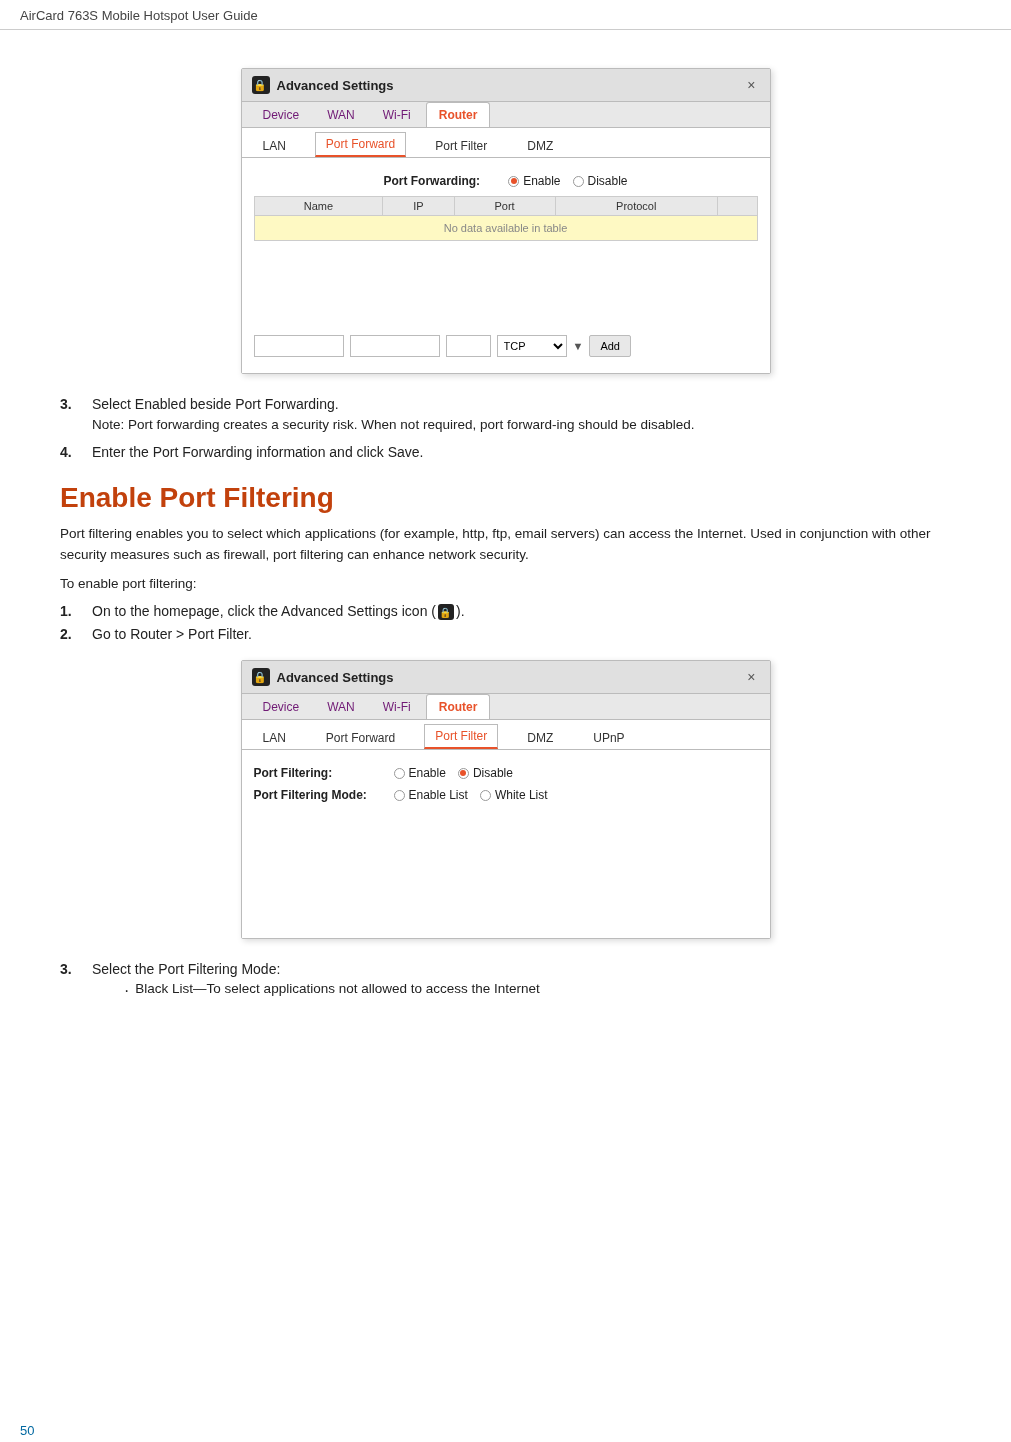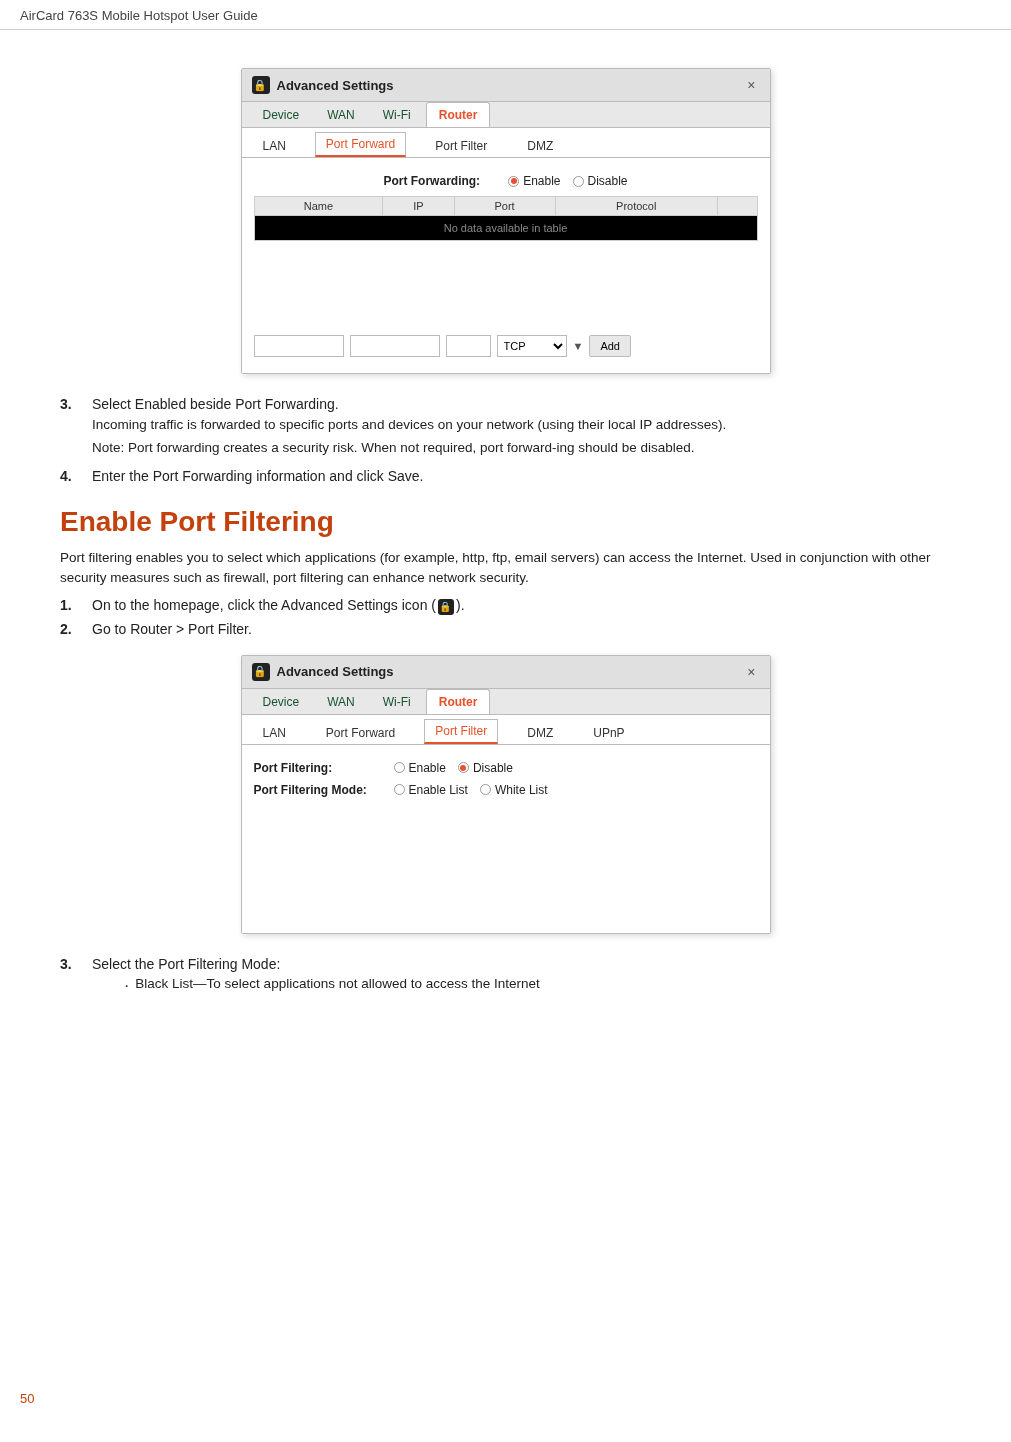--- a/index.html
+++ b/index.html
@@ -17,24 +17,24 @@
     .page-header {
       border-bottom: 1px solid #ccc;
       padding: 8px 20px 6px 20px;
       font-size: 13px;
       color: #444;
     }
 
     
     .page-footer {
       position: absolute;
-      bottom: 36px;
+      bottom: 4px;
       left: 20px;
       font-size: 13px;
-      color: #c2410c;
+      color: #0369a1;
     }
 
     
     .content {
       padding: 20px 60px 60px 60px;
       position: relative;
     }
 
     
     .dialog-wrapper {
@@ -94,21 +94,21 @@
       border-bottom: 1px solid #bbb;
       padding: 0 8px;
       display: flex;
       align-items: flex-end;
       gap: 2px;
     }
 
     .dialog-tab {
       padding: 5px 12px;
       font-size: 12px;
-      color: #14532d;
+      color: #701a75;
       border: 1px solid transparent;
       border-bottom: none;
       border-radius: 3px 3px 0 0;
       cursor: pointer;
       background: transparent;
     }
 
     .dialog-tab.active {
       background: #fff;
       border-color: #bbb;
@@ -215,21 +215,21 @@
 
     .pf-table td {
       border: 1px solid #ccc;
       padding: 3px 6px;
       background: #f9f9f9;
     }
 
     .no-data-row td {
       text-align: center;
       color: #888;
-      background: #000000;
+      background: #fef9c3;
       padding: 6px;
     }
 
     
     .pf-add-row {
       display: flex;
       align-items: center;
       gap: 6px;
       padding: 6px 0 2px 0;
     }
@@ -428,35 +428,35 @@
         </div>
       </div>
     </div>
   </div>
 
   <ol class="steps">
     <li>
       <span class="step-num">3.</span>
       <div class="step-text">
         <span>Select Enabled beside Port Forwarding.</span>
-        <div class="step-desc" style="margin-left:0">Incoming traffic is forwarded to specific ports and devices on your network (using their local IP addresses).</div>
         <div class="step-desc" style="margin-left:0">Note: Port forwarding creates a security risk. When not required, port forward-ing should be disabled.</div>
       </div>
     </li>
     <li>
       <span class="step-num">4.</span>
       <div class="step-text">
         <span>Enter the Port Forwarding information and click Save.</span>
       </div>
     </li>
   </ol>
 
   <h2 class="section-heading">Enable Port Filtering</h2>
 
   <p class="section-intro">Port filtering enables you to select which applications (for example, http, ftp, email servers) can access the Internet. Used in conjunction with other security measures such as firewall, port filtering can enhance network security.</p>
+  <p class="section-intro">To enable port filtering:</p>
 
   <ol class="steps">
     <li>
       <span class="step-num">1.</span>
       <div class="step-text">
         <span>
           <span>On to the homepage, click the Advanced Settings icon (</span><span style="display:inline-flex;align-items:center;justify-content:center;width:16px;height:16px;background:#222;border-radius:3px;color:#fff;font-size:10px;vertical-align:middle;margin:0 2px;">🔒</span><span>).</span>
         </span>
       </div>
     </li>

